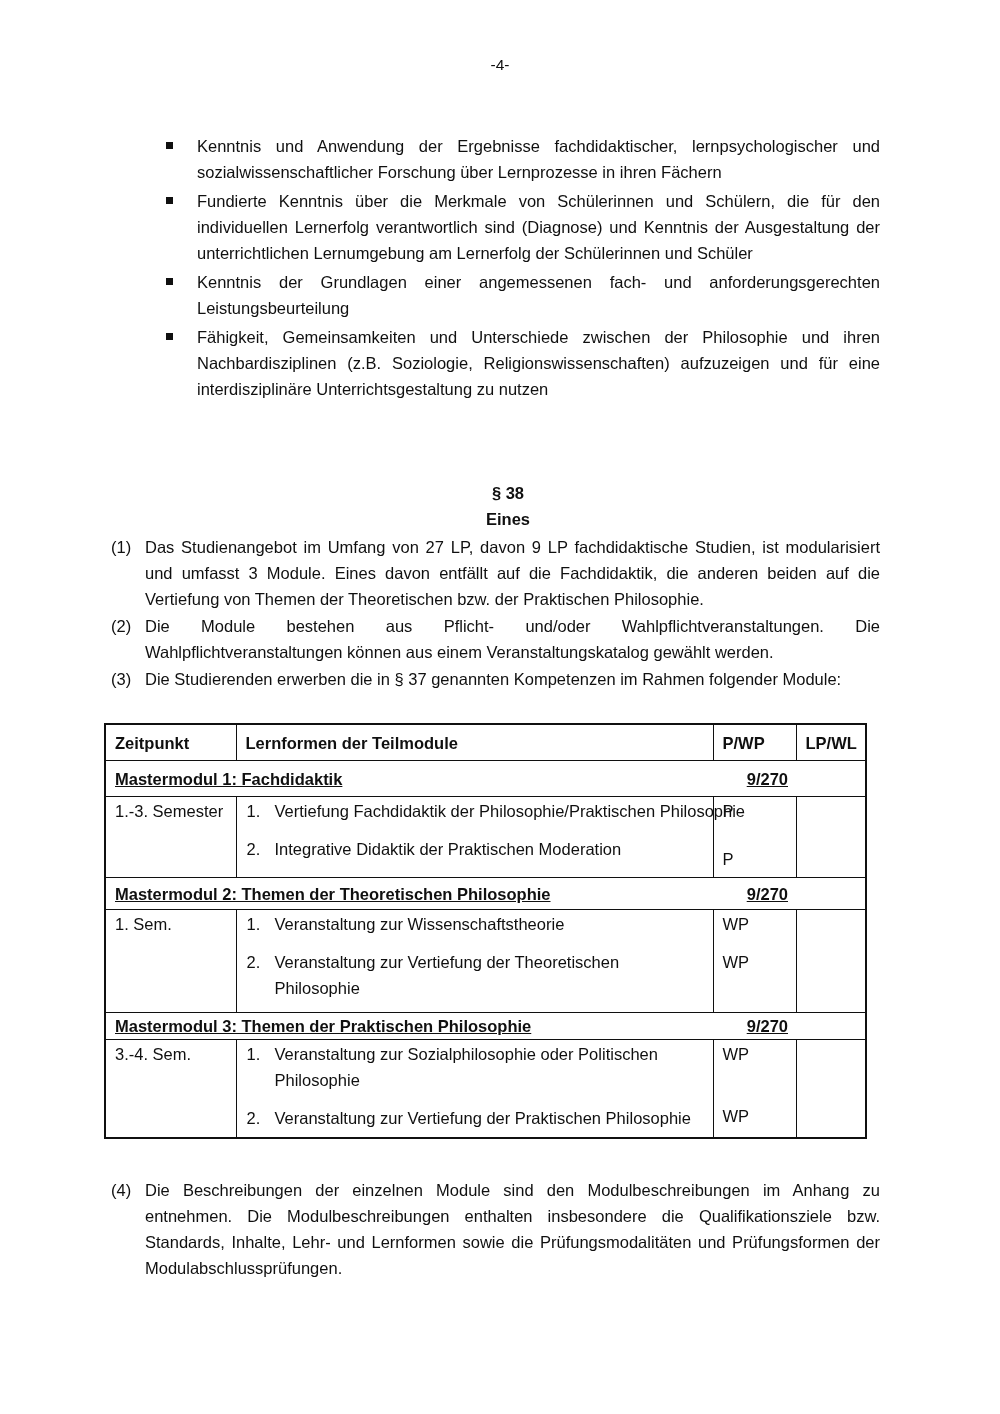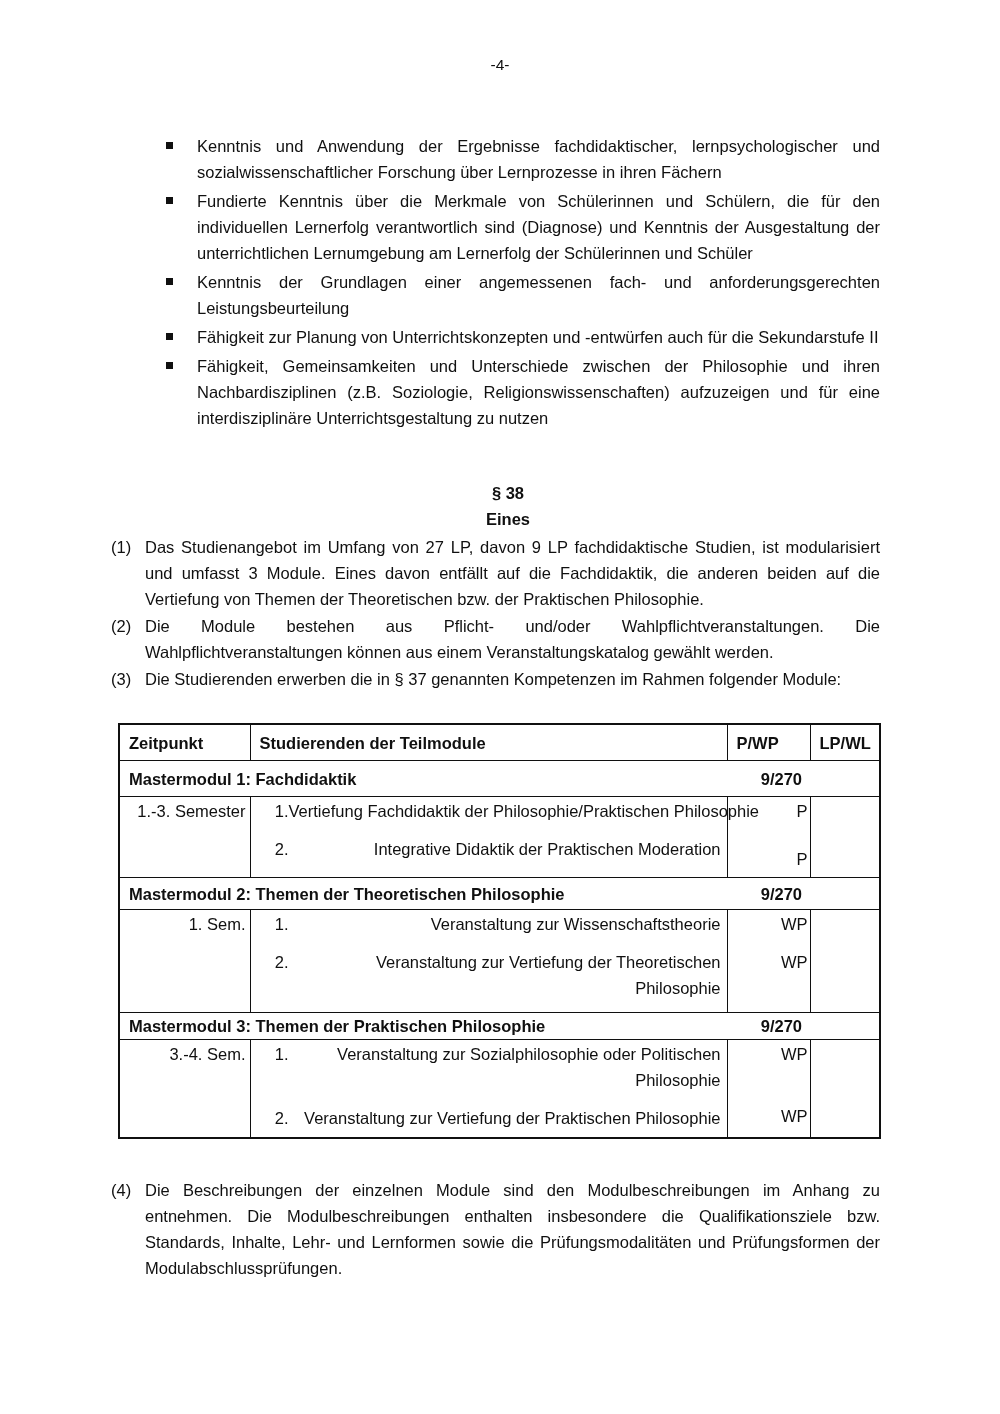--- a/index.html
+++ b/index.html
@@ -35,35 +35,35 @@
     text-align:center; font-weight:700;
   }
   
   .paras { position:absolute; left:111px; width:769px; }
   .paras-top { top:534px; }
   .paras-bottom { top:1177px; }
   .para { display:flex; margin-bottom:1px; }
   .para-num { width:34px; flex-shrink:0; }
   .para-text { flex:1; text-align:justify; text-justify:inter-word; }
   
-  .table-wrap { position:absolute; top:723px; left:118px; }
+  .table-wrap { position:absolute; top:723px; left:104px; }
   table { border-collapse:collapse; table-layout:fixed; width:761px; border:2px solid #101010; }
   th, td { border:1.5px solid #101010; }
   th {
     font-weight:700; text-align:left; vertical-align:middle;
     padding:4px 9px; height:27px; font-size:16.5px;
   }
-  tr.module-row td { font-weight:700; padding:0 9px; }
+  tr.module-row td { font-weight:700; padding:0 9px;text-decoration:underline; }
   tr.module-row .module-flex { display:flex; align-items:center; }
   .module-title { flex:1 1 auto; }
   .module-credits { flex:0 0 auto; margin-right:68px; }
   tr.module-0 { height:36px; }
   tr.module-1 { height:32px; }
   tr.module-2 { height:25px; }
-  tr.data-row td { vertical-align:top;text-align:right; }
+  tr.data-row td { vertical-align:top; }
   tr.data-0 { height:81px; }
   tr.data-1 { height:103px; }
   tr.data-2 { height:98px; }
   .zeit-cell { padding:1px 4px 0 9px; }
   .bez-cell { padding:1px 6px 4px 0; }
   .sub-items { display:flex; flex-direction:column; gap:12px; padding-left:10px; }
   .sub-item { display:flex; }
   .sub-num { width:28px; flex-shrink:0; }
   .sub-text { flex:1; }
   .section-0 .sub-text { white-space:nowrap; }
@@ -89,21 +89,20 @@
     <div class="bullet-item">
       <span class="marker"></span>
       <span>Fundierte Kenntnis über die Merkmale von Schülerinnen und Schülern, die für den individuellen Lernerfolg verantwortlich sind (Diagnose) und Kenntnis der Ausgestaltung der unterrichtlichen Lernumgebung am Lernerfolg der Schülerinnen und Schüler</span>
     </div>
     <div class="bullet-item">
       <span class="marker"></span>
       <span>Kenntnis der Grundlagen einer angemessenen fach- und anforderungsgerechten Leistungsbeurteilung</span>
     </div>
     <div class="bullet-item nowrap">
       <span class="marker"></span>
-      <span>Fähigkeit zur Planung von Unterrichtskonzepten und -entwürfen auch für die Sekundarstufe II</span>
     </div>
     <div class="bullet-item">
       <span class="marker"></span>
       <span>Fähigkeit, Gemeinsamkeiten und Unterschiede zwischen der Philosophie und ihren Nachbardisziplinen (z.B. Soziologie, Religionswissenschaften) aufzuzeigen und für eine interdisziplinäre Unterrichtsgestaltung zu nutzen</span>
     </div>
   </div>
 
   <div class="heading">
     <div>§ 38</div>
     <div>Eines</div>
@@ -128,21 +127,21 @@
     <table>
       <colgroup>
         <col style="width:131px">
           <col style="width:477px">
           <col style="width:83px">
           <col style="width:70px">
       </colgroup>
       <tbody>
           <tr>
         <th>Zeitpunkt</th>
-        <th>Studierenden der Teilmodule</th>
+        <th>Lernformen der Teilmodule</th>
         <th>P/WP</th>
         <th>LP/WL</th>
       </tr>
 
       <tr class="module-row module-0">
         <td colspan="4">
           <div class="module-flex">
             <span class="module-title">Mastermodul 1: Fachdidaktik</span>
             <span class="module-credits">9/270</span>
           </div>

